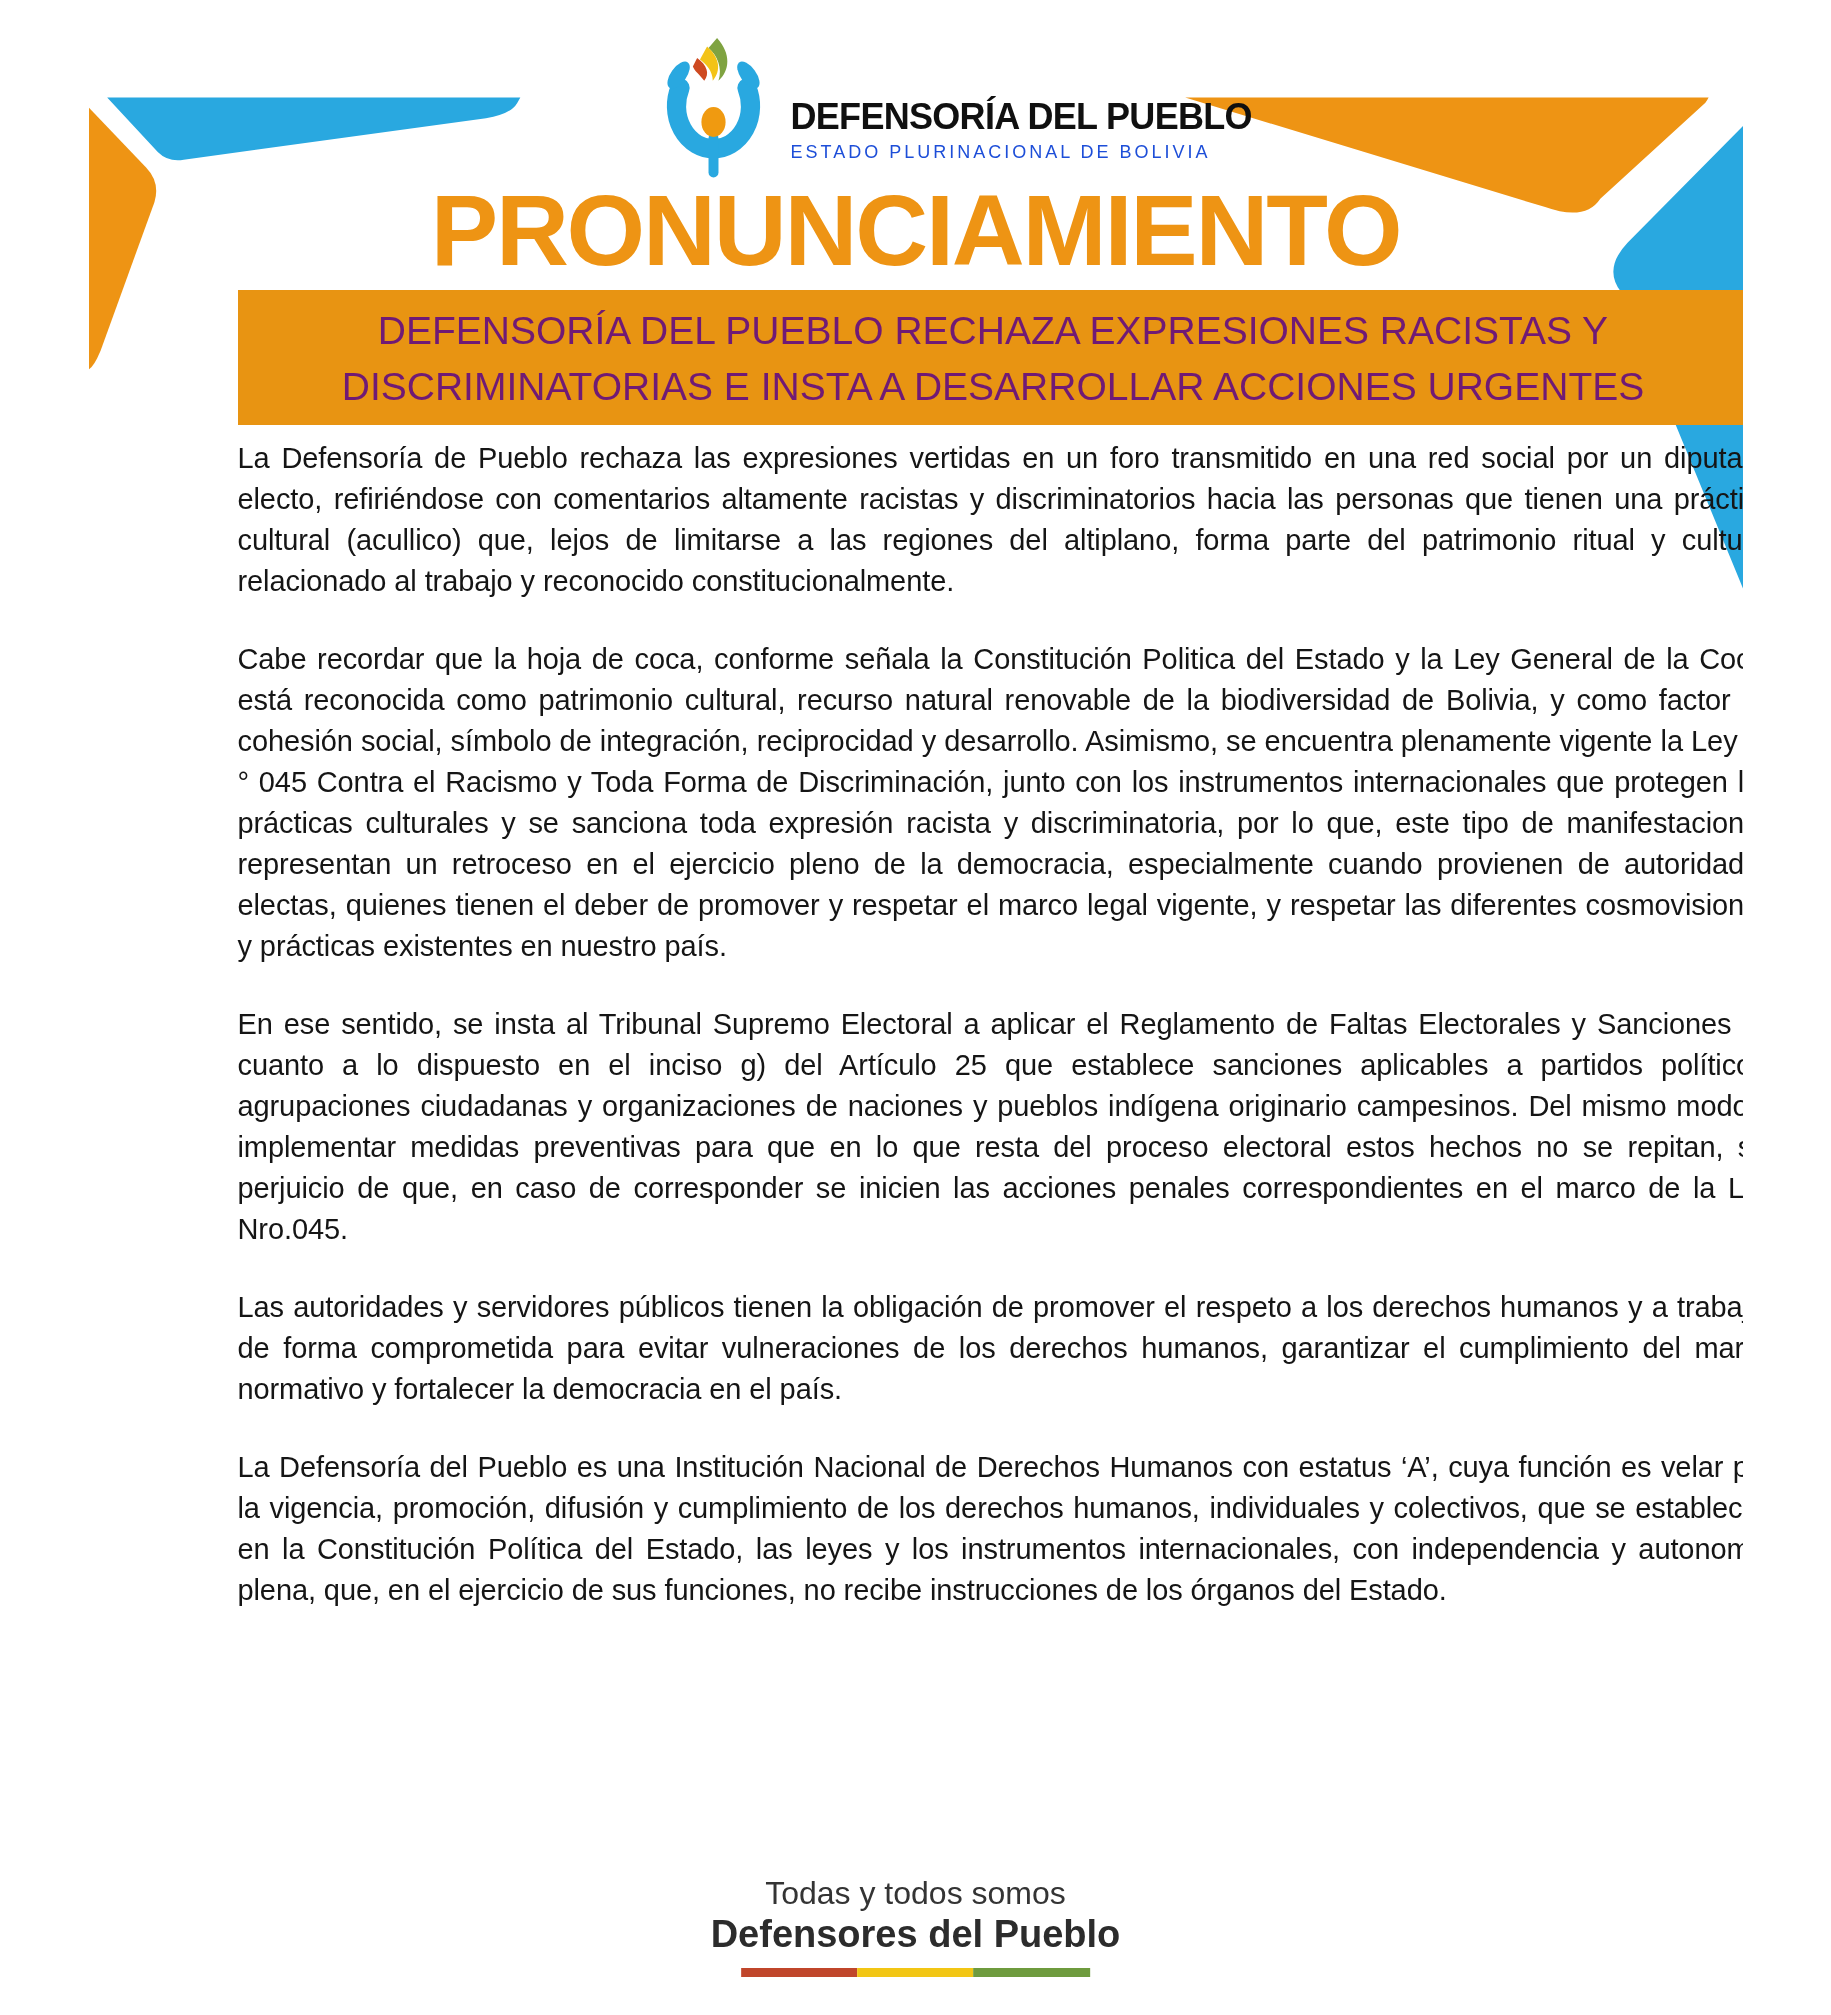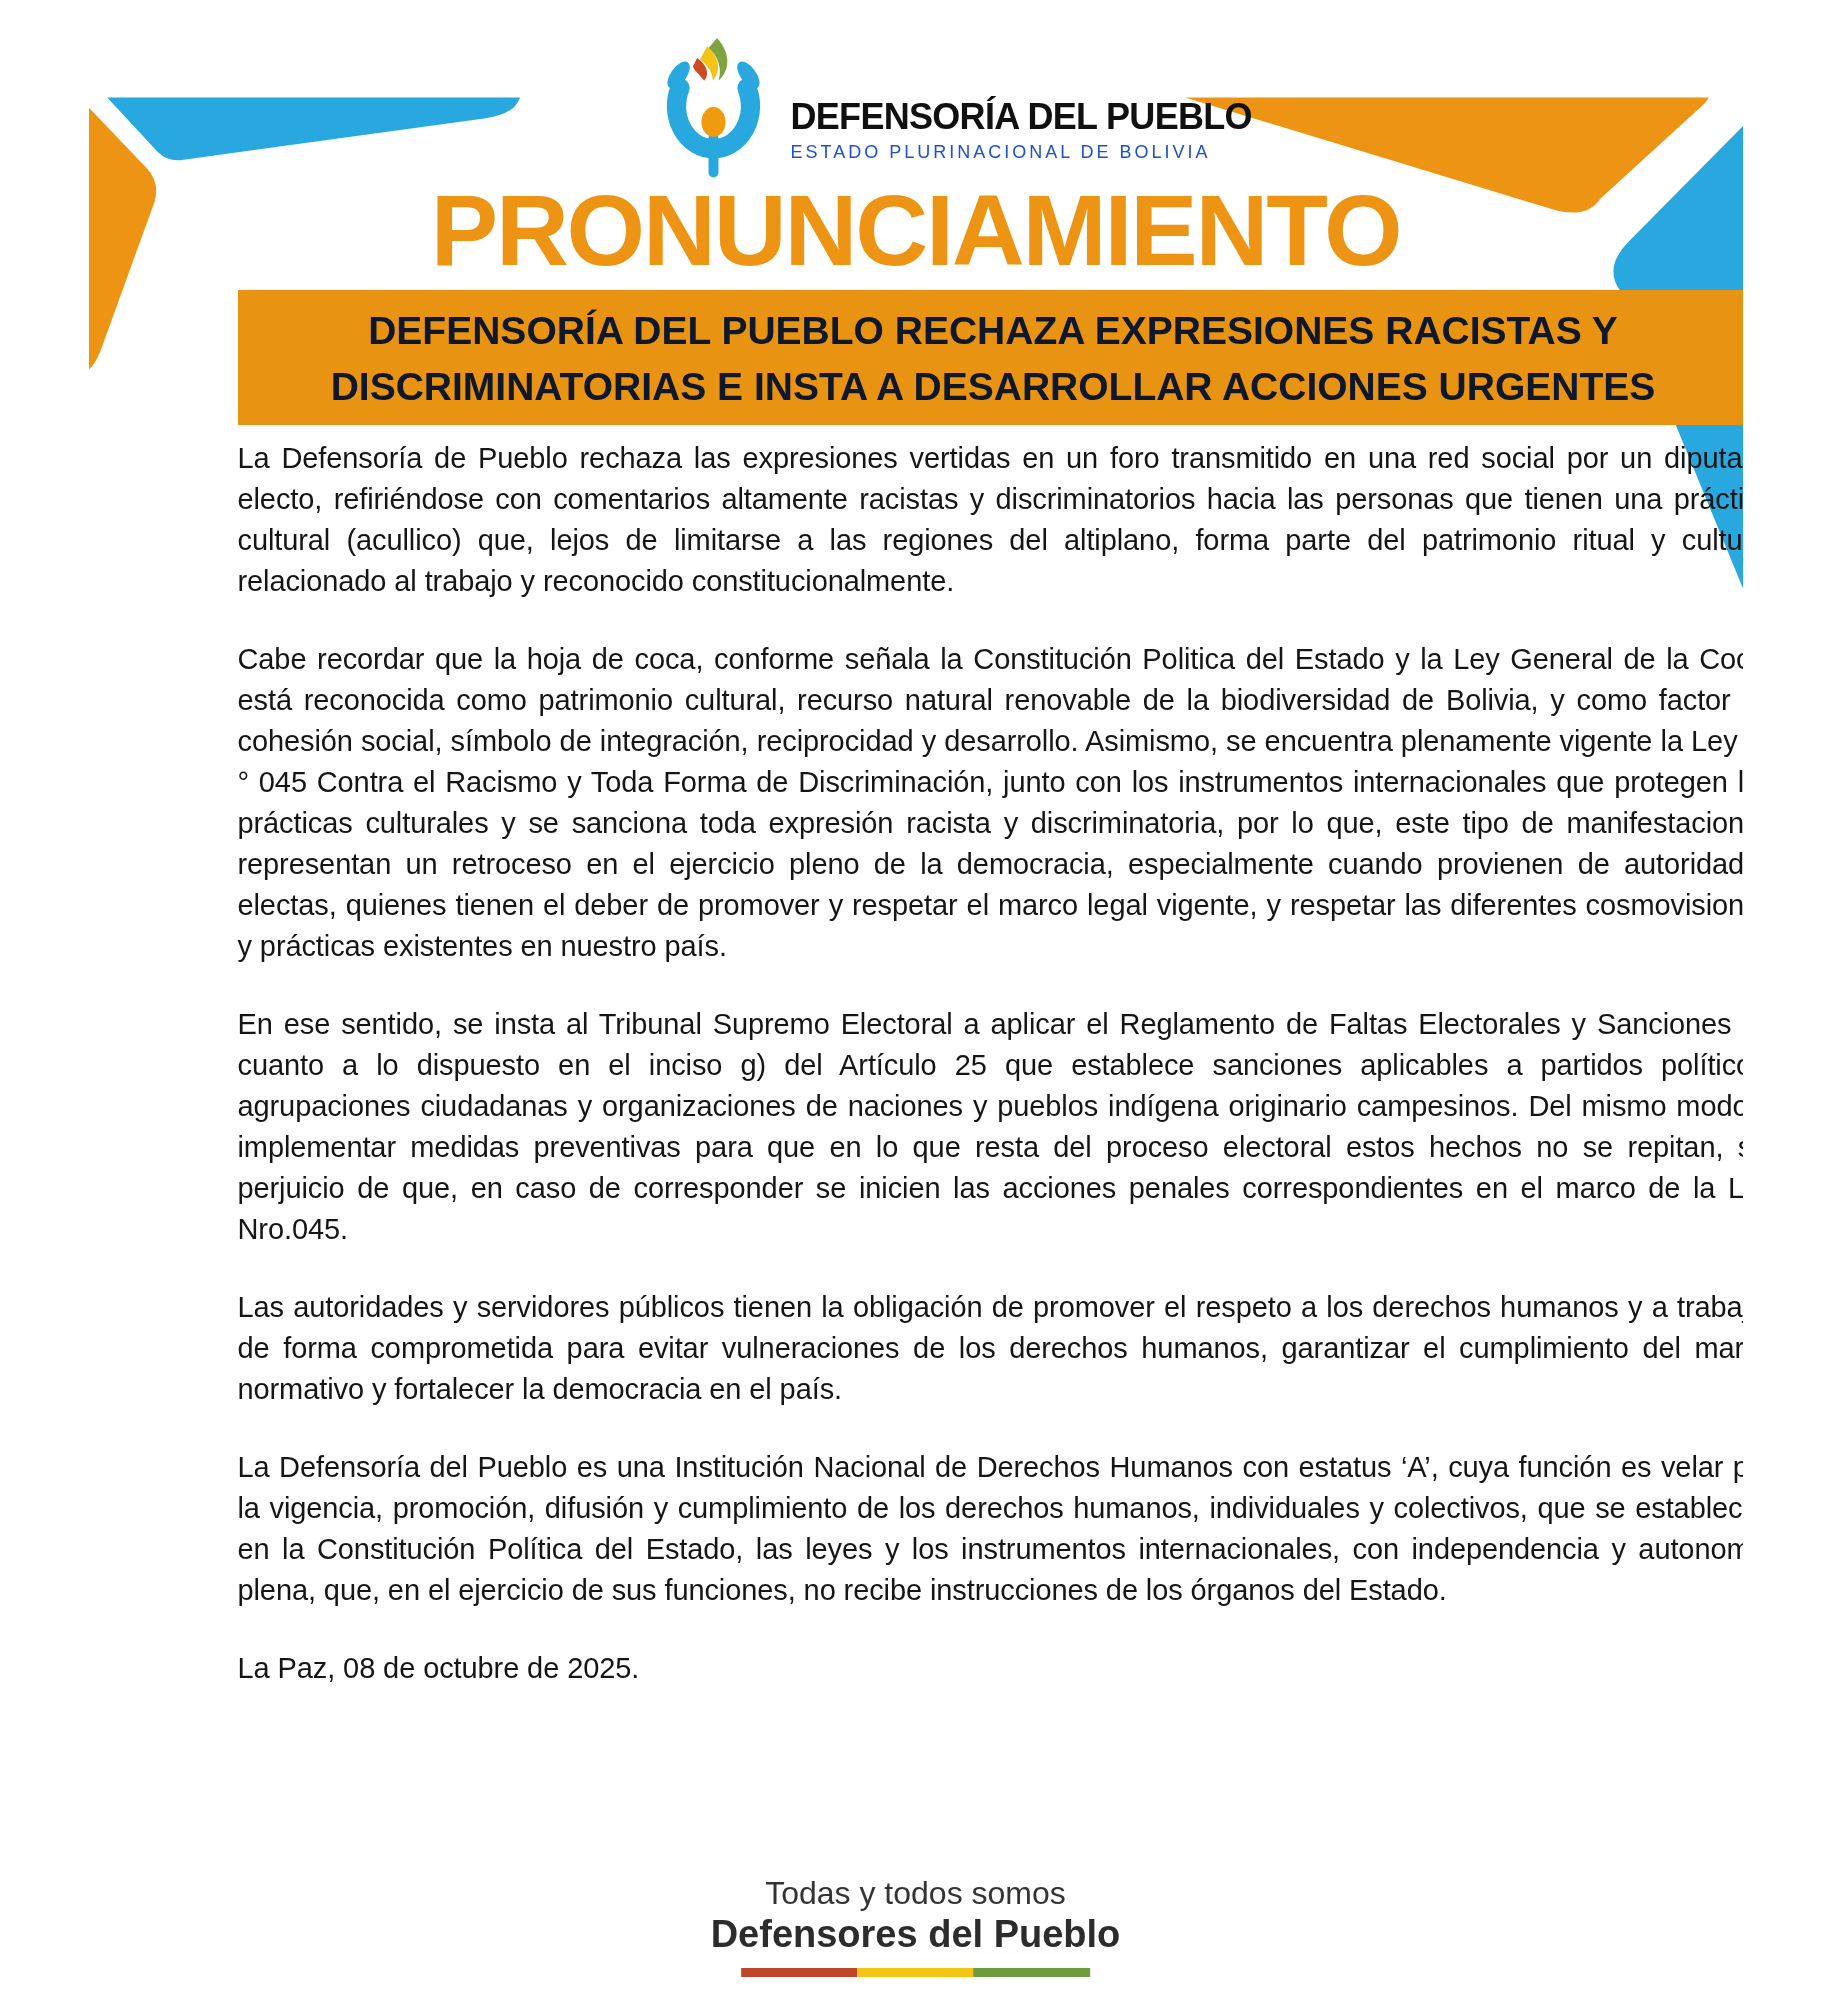--- a/index.html
+++ b/index.html
@@ -61,23 +61,23 @@
     left: 149px;
     top: 290px;
     width: 1511px;
     height: 135px;
     background: #E89412;
     text-align: center;
     padding-top: 13px;
     box-sizing: border-box;
   }
   .banner div {
-    color: #0f172a;
+    color: #701a75;
     font-size: 39px;
-    font-weight: 700;
+    font-weight: 400;
     line-height: 56px;
     white-space: nowrap;
   }
   
   .doc-body {
     position: absolute;
     left: 149px;
     top: 438px;
     width: 1537px;
     color: #151515;
@@ -148,21 +148,20 @@
     <div>DEFENSORÍA DEL PUEBLO RECHAZA EXPRESIONES RACISTAS Y</div>
     <div>DISCRIMINATORIAS E INSTA A DESARROLLAR ACCIONES URGENTES</div>
   </div>
 
   <div class="doc-body">
     <p class="bold">La Defensoría de Pueblo rechaza las expresiones vertidas en un foro transmitido en una red social por un diputado electo, refiriéndose con comentarios altamente racistas y discriminatorios hacia las personas que tienen una práctica cultural (acullico) que, lejos de limitarse a las regiones del altiplano, forma parte del patrimonio ritual y cultural relacionado al trabajo y reconocido constitucionalmente.</p>
     <p>Cabe recordar que la hoja de coca, conforme señala la Constitución Politica del Estado y la Ley General de la Coca, está reconocida como patrimonio cultural, recurso natural renovable de la biodiversidad de Bolivia, y como factor de cohesión social, símbolo de integración, reciprocidad y desarrollo. Asimismo, se encuentra plenamente vigente la Ley N.° 045 Contra el Racismo y Toda Forma de Discriminación, junto con los instrumentos internacionales que protegen las prácticas culturales y se sanciona toda expresión racista y discriminatoria, por lo que, este tipo de manifestaciones representan un retroceso en el ejercicio pleno de la democracia, especialmente cuando provienen de autoridades electas, quienes tienen el deber de promover y respetar el marco legal vigente, y respetar las diferentes cosmovisiones y prácticas existentes en nuestro país.</p>
     <p><span class="bold">En ese sentido, se insta al Tribunal Supremo Electoral a aplicar el Reglamento de Faltas Electorales y Sanciones en cuanto a lo dispuesto en el inciso g) del Artículo 25 que establece sanciones aplicables a partidos políticos, agrupaciones ciudadanas y organizaciones de naciones y pueblos indígena originario campesinos</span><span>. Del mismo modo a implementar medidas preventivas para que en lo que resta del proceso electoral estos hechos no se repitan, sin perjuicio de que, en caso de corresponder se inicien las acciones penales correspondientes en el marco de la Ley Nro.045.</span></p>
     <p class="bold">Las autoridades y servidores públicos tienen la obligación de promover el respeto a los derechos humanos y a trabajar de forma comprometida para evitar vulneraciones de los derechos humanos, garantizar el cumplimiento del marco normativo y fortalecer la democracia en el país.</p>
     <p>La Defensoría del Pueblo es una Institución Nacional de Derechos Humanos con estatus ‘A’, cuya función es velar por la vigencia, promoción, difusión y cumplimiento de los derechos humanos, individuales y colectivos, que se establecen en la Constitución Política del Estado, las leyes y los instrumentos internacionales, con independencia y autonomía plena, que, en el ejercicio de sus funciones, no recibe instrucciones de los órganos del Estado.</p>
-    <p class="dateline">La Paz, 08 de octubre de 2025.</p>
   </div>
 
   <div class="footer">
     <div class="slogan-1">Todas y todos somos</div>
     <div class="slogan-2">Defensores del Pueblo</div>
     <div class="flag-stripe">
       <span class="flag-red"></span>
       <span class="flag-yellow"></span>
       <span class="flag-green"></span>
     </div>

